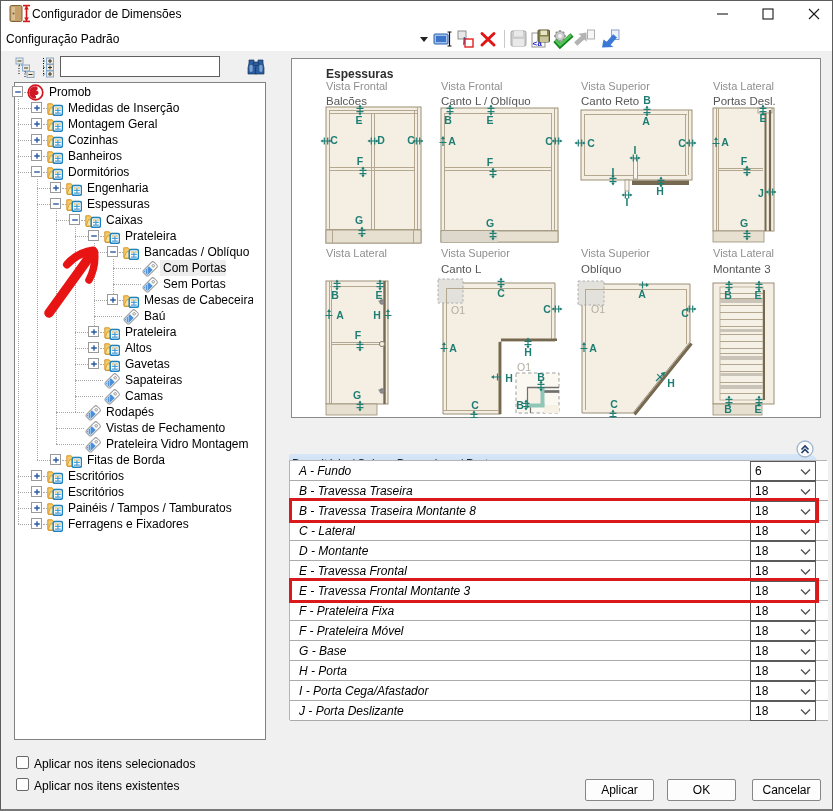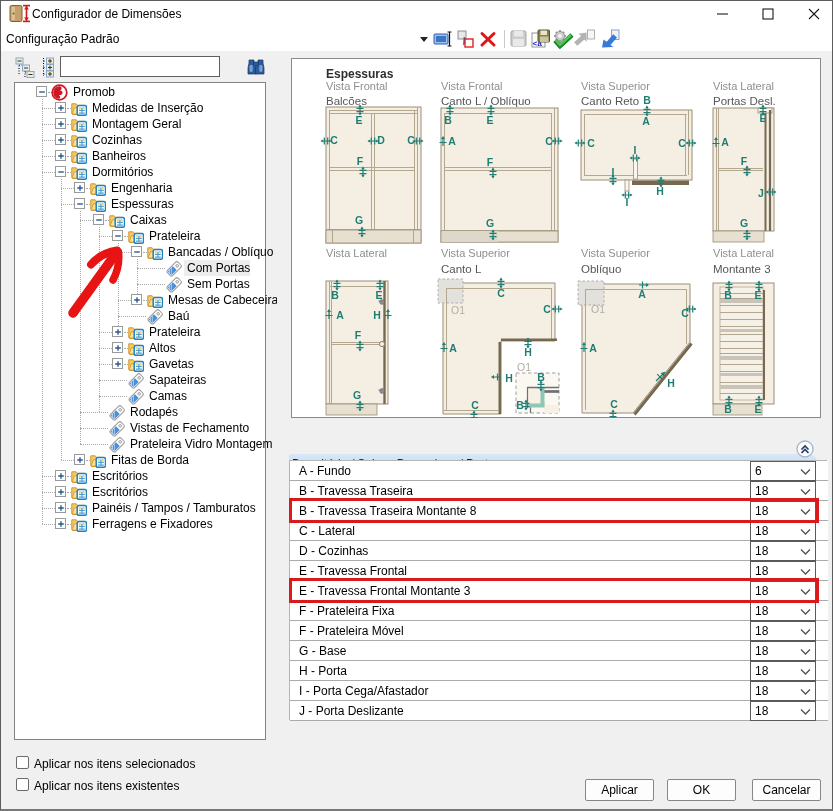--- a/index.html
+++ b/index.html
@@ -11,21 +11,21 @@
 #title { position:absolute; left:31px; top:6px; font-size:12px; color:#000; }
 #menurow { position:absolute; left:0; top:26px; width:831px; height:24px; background:#ffffff; }
 #menutext { position:absolute; left:5px; top:31px; font-size:12px; color:#000; }
 #treebox { position:absolute; left:13px; top:81px; width:252px; height:658px; background:#fff; border:1px solid #828282; overflow:hidden;}
 .trow { position:absolute; font-size:12px; color:#000; white-space:nowrap; }
 .dotv { position:absolute; border-left:1px dotted #a8a8a8; width:0; }
 .doth { position:absolute; border-top:1px dotted #a8a8a8; height:0; }
 .ebox { position:absolute; width:11px; height:11px; background:#fff; border:1px solid #9a9a9a; }
 #searchinput { position:absolute; left:59px; top:55px; width:160px; height:21px; background:#fff; border:1px solid #5e5e5e; }
 .row { position:absolute; left:288px; width:538px; height:20px; background:#fff; border-bottom:1px solid #ababab; }
-.rlabel { position:absolute; left:9px; top:3px; font-size:12px; color:#000; }
+.rlabel { position:absolute; left:9px; top:3px; font-size:12px; color:#000;font-style:italic; }
 .combo { position:absolute; left:460px; top:0px; width:66px; height:20px; background:#fff; border:1px solid #5a5a5a; }
 .cval { position:absolute; left:4px; top:2px; font-size:12px; color:#000; }
 .redbox { position:absolute; left:288px; width:530px; height:25px; border:3px solid #da1a1a; z-index:30;}
 .cb { position:absolute; width:13px; height:13px; background:#fff; border:1px solid #6a6a6a; border-radius:2px;}
 .cbl { position:absolute; font-size:12px; color:#000; }
 .btn { position:absolute; width:69px; height:22px; background:#fdfdfd; border:1px solid #878787; border-radius:2px; font-size:12px; text-align:center; line-height:20px; color:#000;}
 </style></head><body>
 <div id="win">
 <div id="titlebar"></div>
 <div id="menurow"></div>
@@ -122,21 +122,21 @@
       <path d="M257 59 h5 v3 l1 5 v6 h-8.5 v-6 l2.5 -5 z"></path>
       <rect x="252.5" y="61" width="5" height="3.5" rx="1"></rect>
     </g>
     <rect x="248.5" y="64" width="3.2" height="7" rx="1.4" fill="#7aa0cf"></rect>
     <rect x="258.3" y="64" width="3.2" height="7" rx="1.4" fill="#7aa0cf"></rect>
   </g>
 </svg>
 <div id="searchinput"></div>
 <div id="treebox"></div>
 
-<div style="position:absolute;left:26px;top:82px;width:250px;height:656px;overflow:hidden">
+<div style="position:absolute;left:2px;top:82px;width:250px;height:656px;overflow:hidden">
       <div class="dotv" style="left:15px;top:16px;height:425px"></div>
 <div class="dotv" style="left:34px;top:96px;height:281px"></div>
 <div class="dotv" style="left:53px;top:128px;height:233px"></div>
 <div class="dotv" style="left:72px;top:144px;height:185px"></div>
 <div class="dotv" style="left:91px;top:160px;height:89px"></div>
 <div class="dotv" style="left:110px;top:176px;height:41px"></div>
 <div class="ebox" style="left:9px;top:3px"></div>
 <svg class="abs" style="left:9px;top:3px" width="12" height="12" viewBox="-6 -6 12 12">
         <g stroke="#2b5aa0" stroke-width="1.4">
           <path d="M-2.8 0 h5.6"></path>
@@ -887,21 +887,21 @@
 <div class="row" style="left:0;top:60px">
       <div class="rlabel">C - Lateral</div>
       <div class="combo">
           <div class="cval">18</div>
         <svg class="abs" style="right:4px;top:6px" width="11" height="8" viewBox="0 0 11 8">
             <path d="M1 1.5 l4.5 4.5 l4.5 -4.5" stroke="#505050" stroke-width="1.3" fill="none"></path>
           </svg>
       </div>
       </div>
 <div class="row" style="left:0;top:80px">
-      <div class="rlabel">D - Cozinhas</div>
+      <div class="rlabel">D - Montante</div>
       <div class="combo">
           <div class="cval">18</div>
         <svg class="abs" style="right:4px;top:6px" width="11" height="8" viewBox="0 0 11 8">
             <path d="M1 1.5 l4.5 4.5 l4.5 -4.5" stroke="#505050" stroke-width="1.3" fill="none"></path>
           </svg>
       </div>
       </div>
 <div class="row" style="left:0;top:100px">
       <div class="rlabel">E - Travessa Frontal</div>
       <div class="combo">

